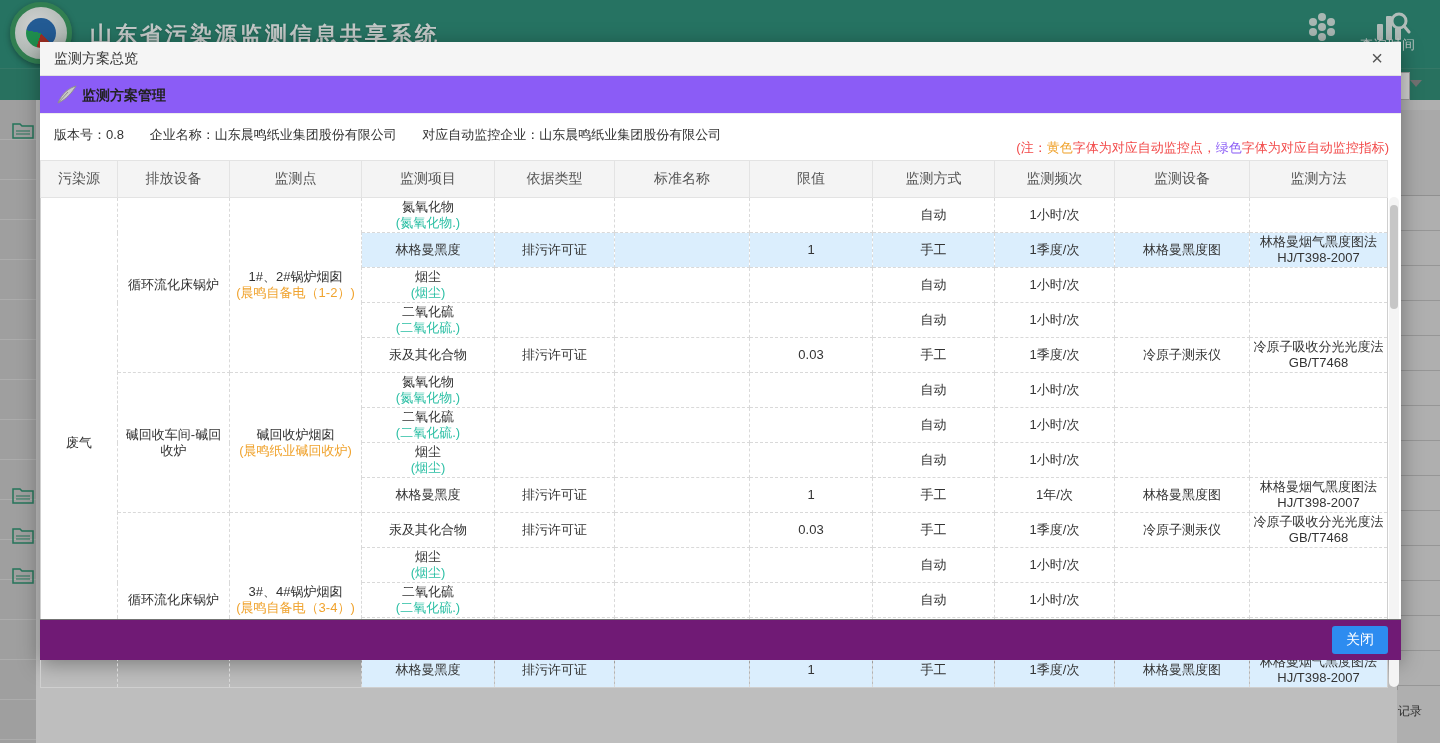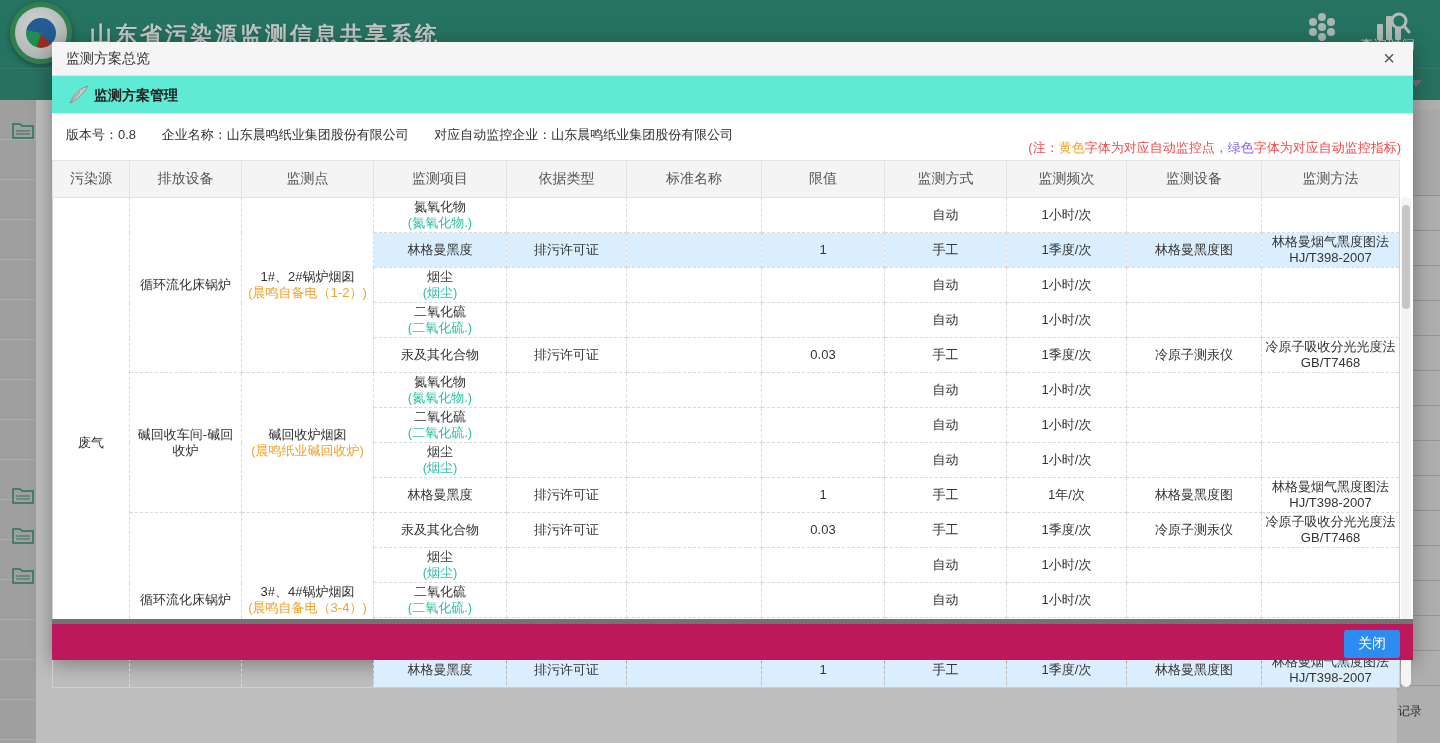--- a/index.html
+++ b/index.html
@@ -28,27 +28,27 @@
   .rail-ico { position:absolute; left:12px; }
   .right-sliver { position:absolute; left:1397px; top:100px; width:43px; height:643px; background:#d6d6d6; }
   .right-grid { position:absolute; left:1397px; top:196px; width:43px; height:494px;
     background:repeating-linear-gradient(#0000 0 34px, #b7b7b7 34px 35px); border-left:1px solid #b7b7b7; }
   .right-block { position:absolute; left:1397px; top:110px; width:43px; height:86px; background:#cfcfcf;
     border-bottom:1px solid #b0b0b0; }
   .record-label { position:absolute; left:1398px; top:703px; font-size:12px; color:#3a3a3a; }
   .overlay { position:absolute; left:0; top:0; width:1440px; height:743px; background:rgba(0,0,0,.18); z-index:10; }
 
   
-  .modal { position:absolute; left:52px; top:42px; width:1361px; height:618px; background:#fff;
+  .modal { position:absolute; left:40px; top:42px; width:1361px; height:618px; background:#fff;
     z-index:20; box-shadow:0 4px 20px rgba(0,0,0,.35); }
   .m-titlebar { position:relative; height:34px; background:#f5f5f5; border-bottom:1px solid #e0e0e0; }
   .m-title { position:absolute; left:14px; top:8px; font-size:14px; color:#333; }
   .m-close { position:absolute; right:12px; top:4px; width:24px; height:24px; font-size:20px; color:#555;
     text-align:center; line-height:24px; cursor:pointer; }
-  .m-section { position:relative; height:38px; background:#5eead4; border-bottom:1px solid #ededed; }
+  .m-section { position:relative; height:38px; background:#8b5cf6; border-bottom:1px solid #ededed; }
   .m-section .pen { position:absolute; left:16px; top:9px; }
   .m-section-title { position:absolute; left:42px; top:11px; font-size:14px; font-weight:bold; color:#222; }
   .m-info { position:relative; height:46px; background:#fff; font-size:13px; color:#333; }
   .m-info .line { position:absolute; left:14px; top:12px; }
   .m-info .seg { margin-right:22px; }
   .m-note { position:absolute; right:12px; bottom:3px; font-size:13px; color:#f24a4a; }
   .m-note .yl { color:#f0a32e; } .m-note .gr { color:#8b5cf6; }
 
   
   .tbl-wrap { position:absolute; left:0; top:118px; width:1347px; }
@@ -58,21 +58,21 @@
   tbody td { height:35px; border:1px dashed #d9d9d9; font-size:13px; color:#333; text-align:center;
     vertical-align:middle; line-height:16px; padding:1px 2px; overflow:hidden; }
   table { border:1px solid #cfcfcf; }
   tr.hl td { background:#dbeefd; }
   .gsub { color:#2bbfa4; }
   .ysub { color:#f0a32e; }
   .scroll-track { position:absolute; left:1349px; top:155px; width:10px; height:490px; background:#f4f4f4; border-radius:5px; }
   .scroll-thumb { position:absolute; left:1px; top:8px; width:8px; height:104px; background:#c6c6c6; border-radius:4px; cursor:pointer; }
 
   
-  .m-footer { position:absolute; left:0; bottom:0; width:1361px; height:41px; border-top:5px solid #737373; background:#be185d; }
+  .m-footer { position:absolute; left:0; bottom:0; width:1361px; height:41px; border-top:1px solid #737373; background:#701a75; }
   .btn-close { position:absolute; right:13px; top:6px; width:56px; height:28px; background:#2d8cf0; color:#fff;
     font-size:14px; border:none; border-radius:3px; cursor:pointer; font-family:inherit; }
 </style>
 </head>
 <body>
 
 <div id="stage">
 
   <div class="navbar">
     <div class="logo">

